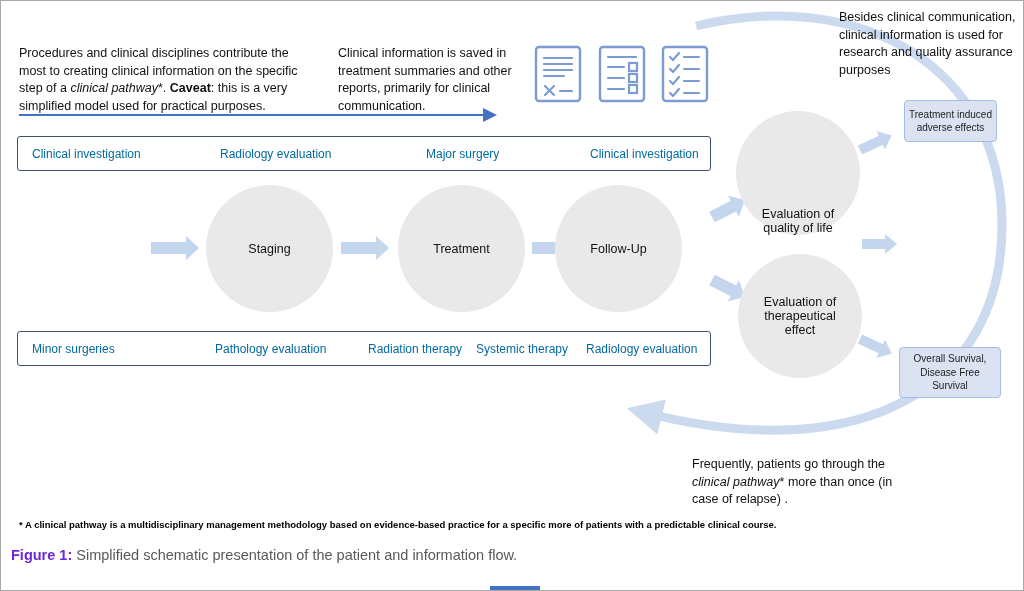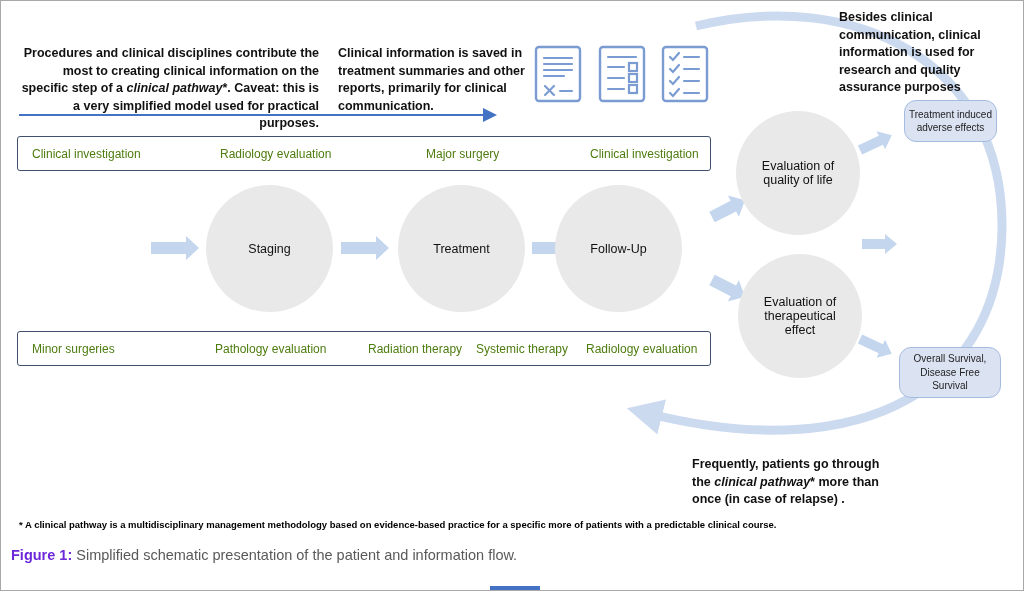--- a/index.html
+++ b/index.html
@@ -1,40 +1,40 @@
 <!DOCTYPE html>
 <html style="--circle-fill: #e9e9e9; --flow-arrow: #c3d6ee; --loop-arrow: #ccdaf0; --band-border: #3f4f6d; --outcome-fill: #dbe3f3; --outcome-border: #a3bce0; --icon-stroke: #7b9cd3; --annotation-arrow: #4472c4;"><head>
 <meta charset="utf-8">
 <style>
   * { margin:0; padding:0; box-sizing:border-box; }
   html,body { background:#ffffff; font-family:"Liberation Sans", sans-serif; }
   .figure { position:relative; width:1024px; height:591px; background:#fff; border:1px solid #a8a8a8; overflow:hidden; }
   .layer { position:absolute; left:0; top:0; z-index:1; }
 
-  .note { position:absolute; z-index:3; color:#111; font-size:12.5px; line-height:1.4;font-weight:bold; }
-  #note-tl { left:18px; top:44px; width:300px;text-align:right; }
+  .note { position:absolute; z-index:3; color:#111; font-size:12.5px; line-height:1.4; }
+  #note-tl { left:18px; top:44px; width:300px; }
   #note-tm { left:337px; top:44px; width:188px; }
   #note-tr { left:838px; top:8px;  width:182px; }
   #note-br { left:691px; top:455px; width:208px; }
 
   .band { position:absolute; left:16px; width:694px; height:35px; border:1.5px solid var(--band-border,#3f4f6d); border-radius:3px; background:#fff; z-index:2; }
   .band.top { top:135px; }
   .band.bottom { top:330px; }
-  .band-label { position:absolute; top:50%; transform:translateY(-50%); font-size:12px; color:#4d7c0f; white-space:nowrap; }
+  .band-label { position:absolute; top:50%; transform:translateY(-50%); font-size:12px; color:#0369a1; white-space:nowrap; }
 
   .circle { position:absolute; border-radius:50%; background:var(--circle-fill,#e9e9e9); display:flex; align-items:center; justify-content:center; text-align:center; z-index:2; font-size:12.5px; color:#111; }
   .step { width:127px; height:127px; top:184px; }
   .step span { display:block; width:112px; }
   .eval { width:124px; height:124px; }
   .eval span { display:block; width:90px; }
   #step-0 { left:15px; } #step-1 { left:205px; } #step-2 { left:397px; } #step-3 { left:554px; }
-  #eval-0 { left:735px; top:110px; }
+  #eval-0 { left:735px; top:110px;align-items:flex-end; }
   #eval-1 { left:737px; top:253px; }
 
-  .outcome { position:absolute; z-index:3; background:var(--outcome-fill,#dbe3f3); border:1px solid var(--outcome-border,#a3bce0); border-radius:12px; text-align:center; font-size:10px; line-height:1.35; color:#222; display:flex; align-items:center; justify-content:center; padding:4px 3px; }
+  .outcome { position:absolute; z-index:3; background:var(--outcome-fill,#dbe3f3); border:1px solid var(--outcome-border,#a3bce0); border-radius:4px; text-align:center; font-size:10px; line-height:1.35; color:#222; display:flex; align-items:center; justify-content:center; padding:4px 3px; }
   #outcome-0 { left:903px; top:99px;  width:93px;  min-height:42px; }
   #outcome-1 { left:905px; top:226px; width:92px;  min-height:34px; }
   #outcome-2 { left:898px; top:346px; width:102px; min-height:44px; }
 
   .doc-icon { position:absolute; top:44px; z-index:2; }
   #icon-0 { left:533px; } #icon-1 { left:597px; } #icon-2 { left:660px; }
 
   .footnote { position:absolute; left:18px; top:518px; width:760px; font-size:9.5px; font-weight:bold; color:#000; z-index:3; }
   .caption { position:absolute; left:10px; top:546px; font-size:14.5px; color:#595959; z-index:3; }
   .caption b { color:#6d28d9;margin-top:46px; }

